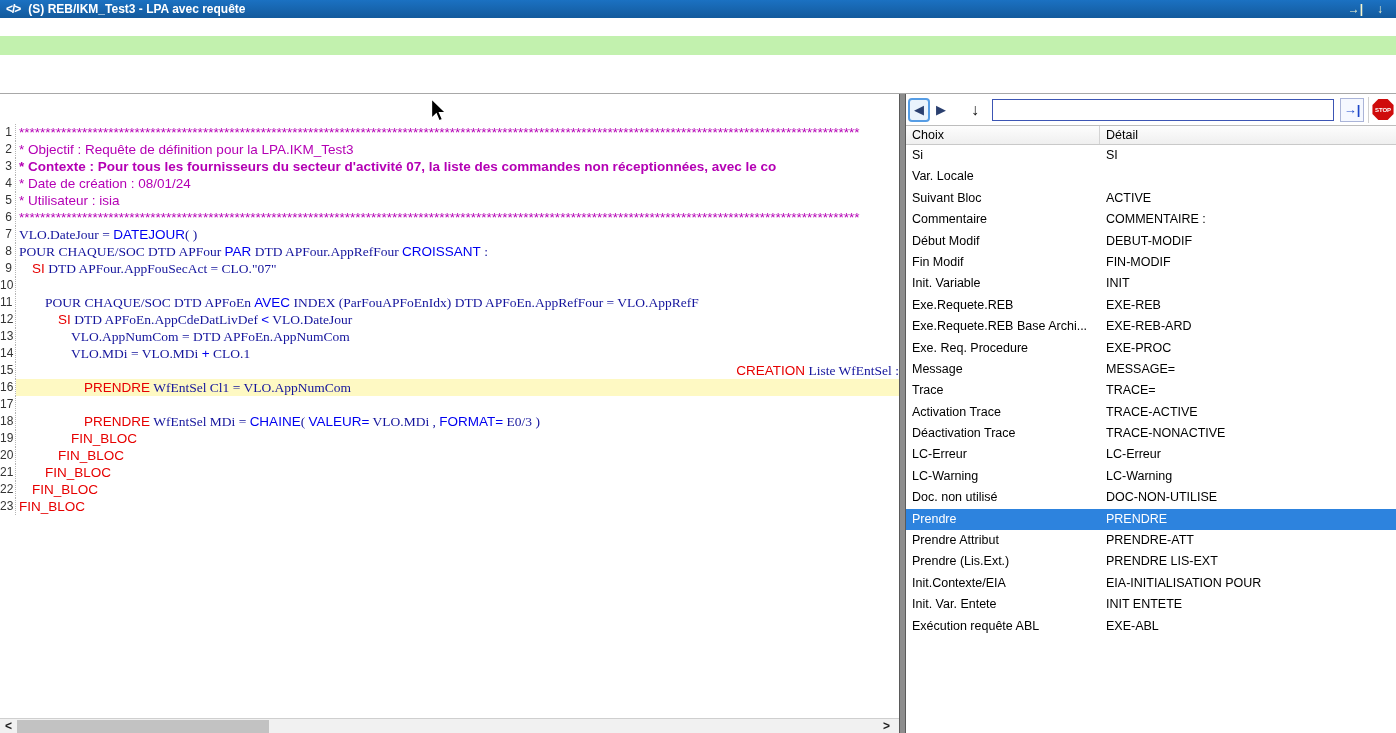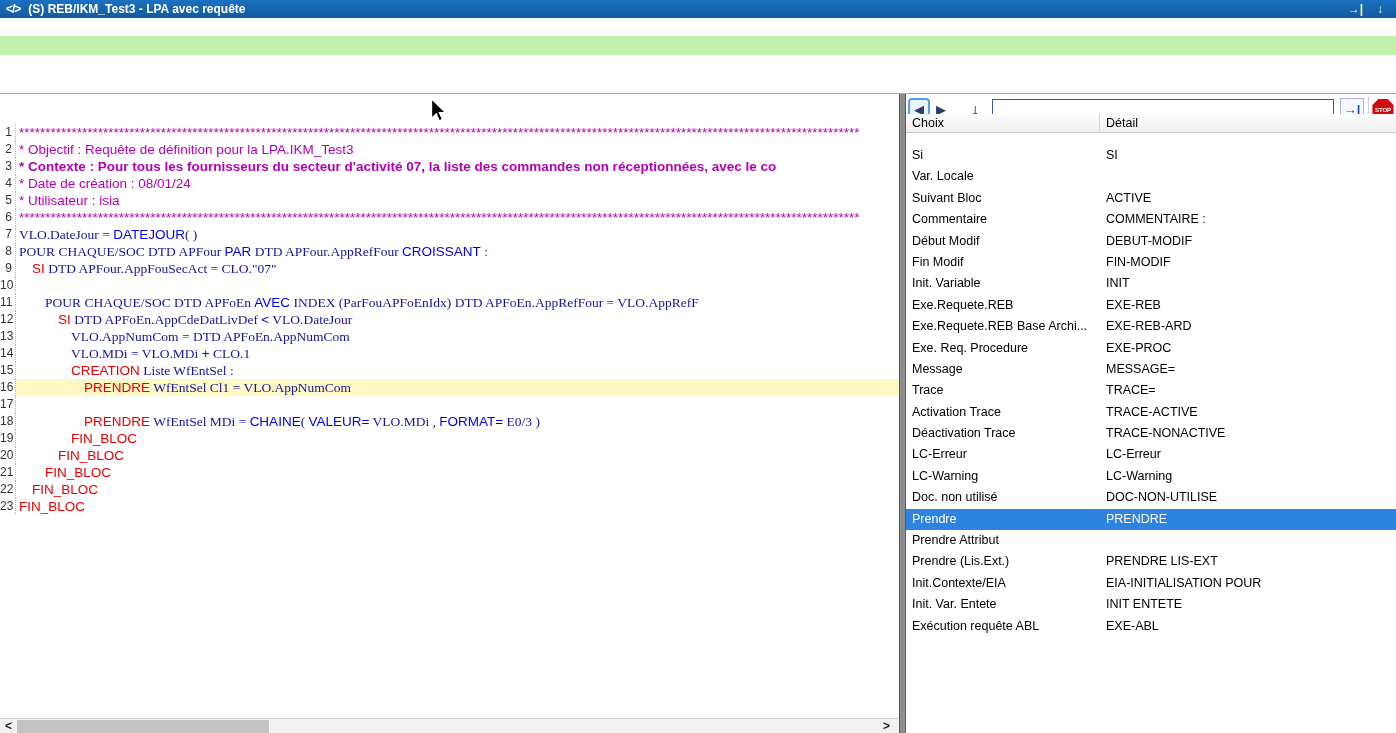--- a/index.html
+++ b/index.html
@@ -59,21 +59,21 @@
     outline:none; }
   .go-btn { width:24px; height:24px; border:1px solid #aab4d8; background:#f5f8ff; color:#1c46c8;
     font-weight:700; font-size:13px; display:flex; align-items:center; justify-content:center; }
   .stop-btn { width:26px; height:26px; display:flex; align-items:center; justify-content:center; margin-left:4px;
     border-left:1px solid #d0d0d0; padding-left:3px; }
   .stop-octagon { width:22px; height:22px; background:#cf0b0b;
     clip-path:polygon(29% 2%,71% 2%,98% 29%,98% 71%,71% 98%,29% 98%,2% 71%,2% 29%);
     color:#fff; font-size:6px; font-weight:700; display:flex; align-items:center; justify-content:center; }
 
   
-  .table-header { position:absolute; left:0; top:20px; width:490px; height:19px; display:flex;
+  .table-header { position:absolute; left:0; top:32px; width:490px; height:19px; display:flex;
     background:linear-gradient(#fdfdfd,#efefef); border-bottom:1px solid #c9c9c9; font-size:12.5px;
     line-height:18px; }
   .table-header .th1 { width:194px; padding-left:6px; border-right:1px solid #d4d4d4; }
   .table-header .th2 { flex:1; padding-left:6px; }
   .table-body { position:absolute; left:0; top:51px; width:490px; height:589px; overflow:hidden; }
   .t-row { display:flex; height:21.4px; line-height:21.4px; font-size:12.5px; white-space:nowrap; }
   .t-row .c1 { width:194px; padding-left:6px; overflow:hidden; }
   .t-row .c2 { flex:1; padding-left:6px; overflow:hidden; }
   .t-row.selected { background:#2d83de; color:#fff; }
 
@@ -108,21 +108,21 @@
           <div class="code-line"><span class="ln">5</span><span class="line-body" style="padding-left: 3px;"><span class="tk-comment">* Utilisateur : isia</span></span></div>
           <div class="code-line"><span class="ln">6</span><span class="line-body" style="padding-left: 3px;"><span class="tk-comment">****************************************************************************************************************************************************************</span></span></div>
           <div class="code-line"><span class="ln">7</span><span class="line-body" style="padding-left: 3px;"><span class="tk-code">VLO.DateJour = </span><span class="tk-blue">DATEJOUR</span><span class="tk-code">( )</span></span></div>
           <div class="code-line"><span class="ln">8</span><span class="line-body" style="padding-left: 3px;"><span class="tk-code">POUR CHAQUE/SOC DTD APFour </span><span class="tk-blue">PAR</span><span class="tk-code"> DTD APFour.AppRefFour </span><span class="tk-blue">CROISSANT</span><span class="tk-code"> :</span></span></div>
           <div class="code-line"><span class="ln">9</span><span class="line-body" style="padding-left: 16px;"><span class="tk-red">SI</span><span class="tk-code"> DTD APFour.AppFouSecAct = CLO."07"</span></span></div>
           <div class="code-line"><span class="ln">10</span><span class="line-body" style="padding-left: 29px; margin-top: 43px;"><span class="tk-code">VLO.AppRefFour = DTD APFour.AppRefFour</span></span></div>
           <div class="code-line"><span class="ln">11</span><span class="line-body" style="padding-left: 29px;"><span class="tk-code">POUR CHAQUE/SOC DTD APFoEn </span><span class="tk-blue">AVEC</span><span class="tk-code"> INDEX (ParFouAPFoEnIdx) DTD APFoEn.AppRefFour = VLO.AppRefF</span></span></div>
           <div class="code-line"><span class="ln">12</span><span class="line-body" style="padding-left: 42px;"><span class="tk-red">SI</span><span class="tk-code"> DTD APFoEn.AppCdeDatLivDef </span><span class="tk-blue">&lt;</span><span class="tk-code"> VLO.DateJour</span></span></div>
           <div class="code-line"><span class="ln">13</span><span class="line-body" style="padding-left: 55px;"><span class="tk-code">VLO.AppNumCom = DTD APFoEn.AppNumCom</span></span></div>
           <div class="code-line"><span class="ln">14</span><span class="line-body" style="padding-left: 55px;"><span class="tk-code">VLO.MDi = VLO.MDi </span><span class="tk-blue">+</span><span class="tk-code"> CLO.1</span></span></div>
-          <div class="code-line"><span class="ln">15</span><span class="line-body" style="padding-left: 55px;"><span class="tk-red">CREATION</span><span class="tk-code"> Liste WfEntSel :</span></span></div>
+          <div class="code-line"><span class="ln">15</span><span class="line-body" style="padding-left: 55px; text-align: right;"><span class="tk-red">CREATION</span><span class="tk-code"> Liste WfEntSel :</span></span></div>
           <div class="code-line selected"><span class="ln">16</span><span class="line-body" style="padding-left: 68px;"><span class="tk-red">PRENDRE</span><span class="tk-code"> WfEntSel Cl1 = VLO.AppNumCom</span></span></div>
           <div class="code-line"><span class="ln">17</span><span class="line-body" style="padding-left: 3px;"></span></div>
           <div class="code-line"><span class="ln">18</span><span class="line-body" style="padding-left: 68px;"><span class="tk-red">PRENDRE</span><span class="tk-code"> WfEntSel MDi = </span><span class="tk-blue">CHAINE</span><span class="tk-code">( </span><span class="tk-blue">VALEUR=</span><span class="tk-code"> VLO.MDi , </span><span class="tk-blue">FORMAT=</span><span class="tk-code"> E0/3 )</span></span></div>
           <div class="code-line"><span class="ln">19</span><span class="line-body" style="padding-left: 55px;"><span class="tk-red">FIN_BLOC</span></span></div>
           <div class="code-line"><span class="ln">20</span><span class="line-body" style="padding-left: 42px;"><span class="tk-red">FIN_BLOC</span></span></div>
           <div class="code-line"><span class="ln">21</span><span class="line-body" style="padding-left: 29px;"><span class="tk-red">FIN_BLOC</span></span></div>
           <div class="code-line"><span class="ln">22</span><span class="line-body" style="padding-left: 16px;"><span class="tk-red">FIN_BLOC</span></span></div>
           <div class="code-line"><span class="ln">23</span><span class="line-body" style="padding-left: 3px;"><span class="tk-red">FIN_BLOC</span></span></div>
         </div>
     </div>
@@ -229,20 +229,21 @@
         <div class="t-row">
           <span class="c1">Doc. non utilisé</span>
           <span class="c2">DOC-NON-UTILISE</span>
         </div>
         <div class="t-row selected">
           <span class="c1">Prendre</span>
           <span class="c2">PRENDRE</span>
         </div>
         <div class="t-row">
           <span class="c1">Prendre Attribut</span>
+          <span class="c2">PRENDRE-ATT</span>
         </div>
         <div class="t-row">
           <span class="c1">Prendre (Lis.Ext.)</span>
           <span class="c2">PRENDRE LIS-EXT</span>
         </div>
         <div class="t-row">
           <span class="c1">Init.Contexte/EIA</span>
           <span class="c2">EIA-INITIALISATION POUR</span>
         </div>
         <div class="t-row">

